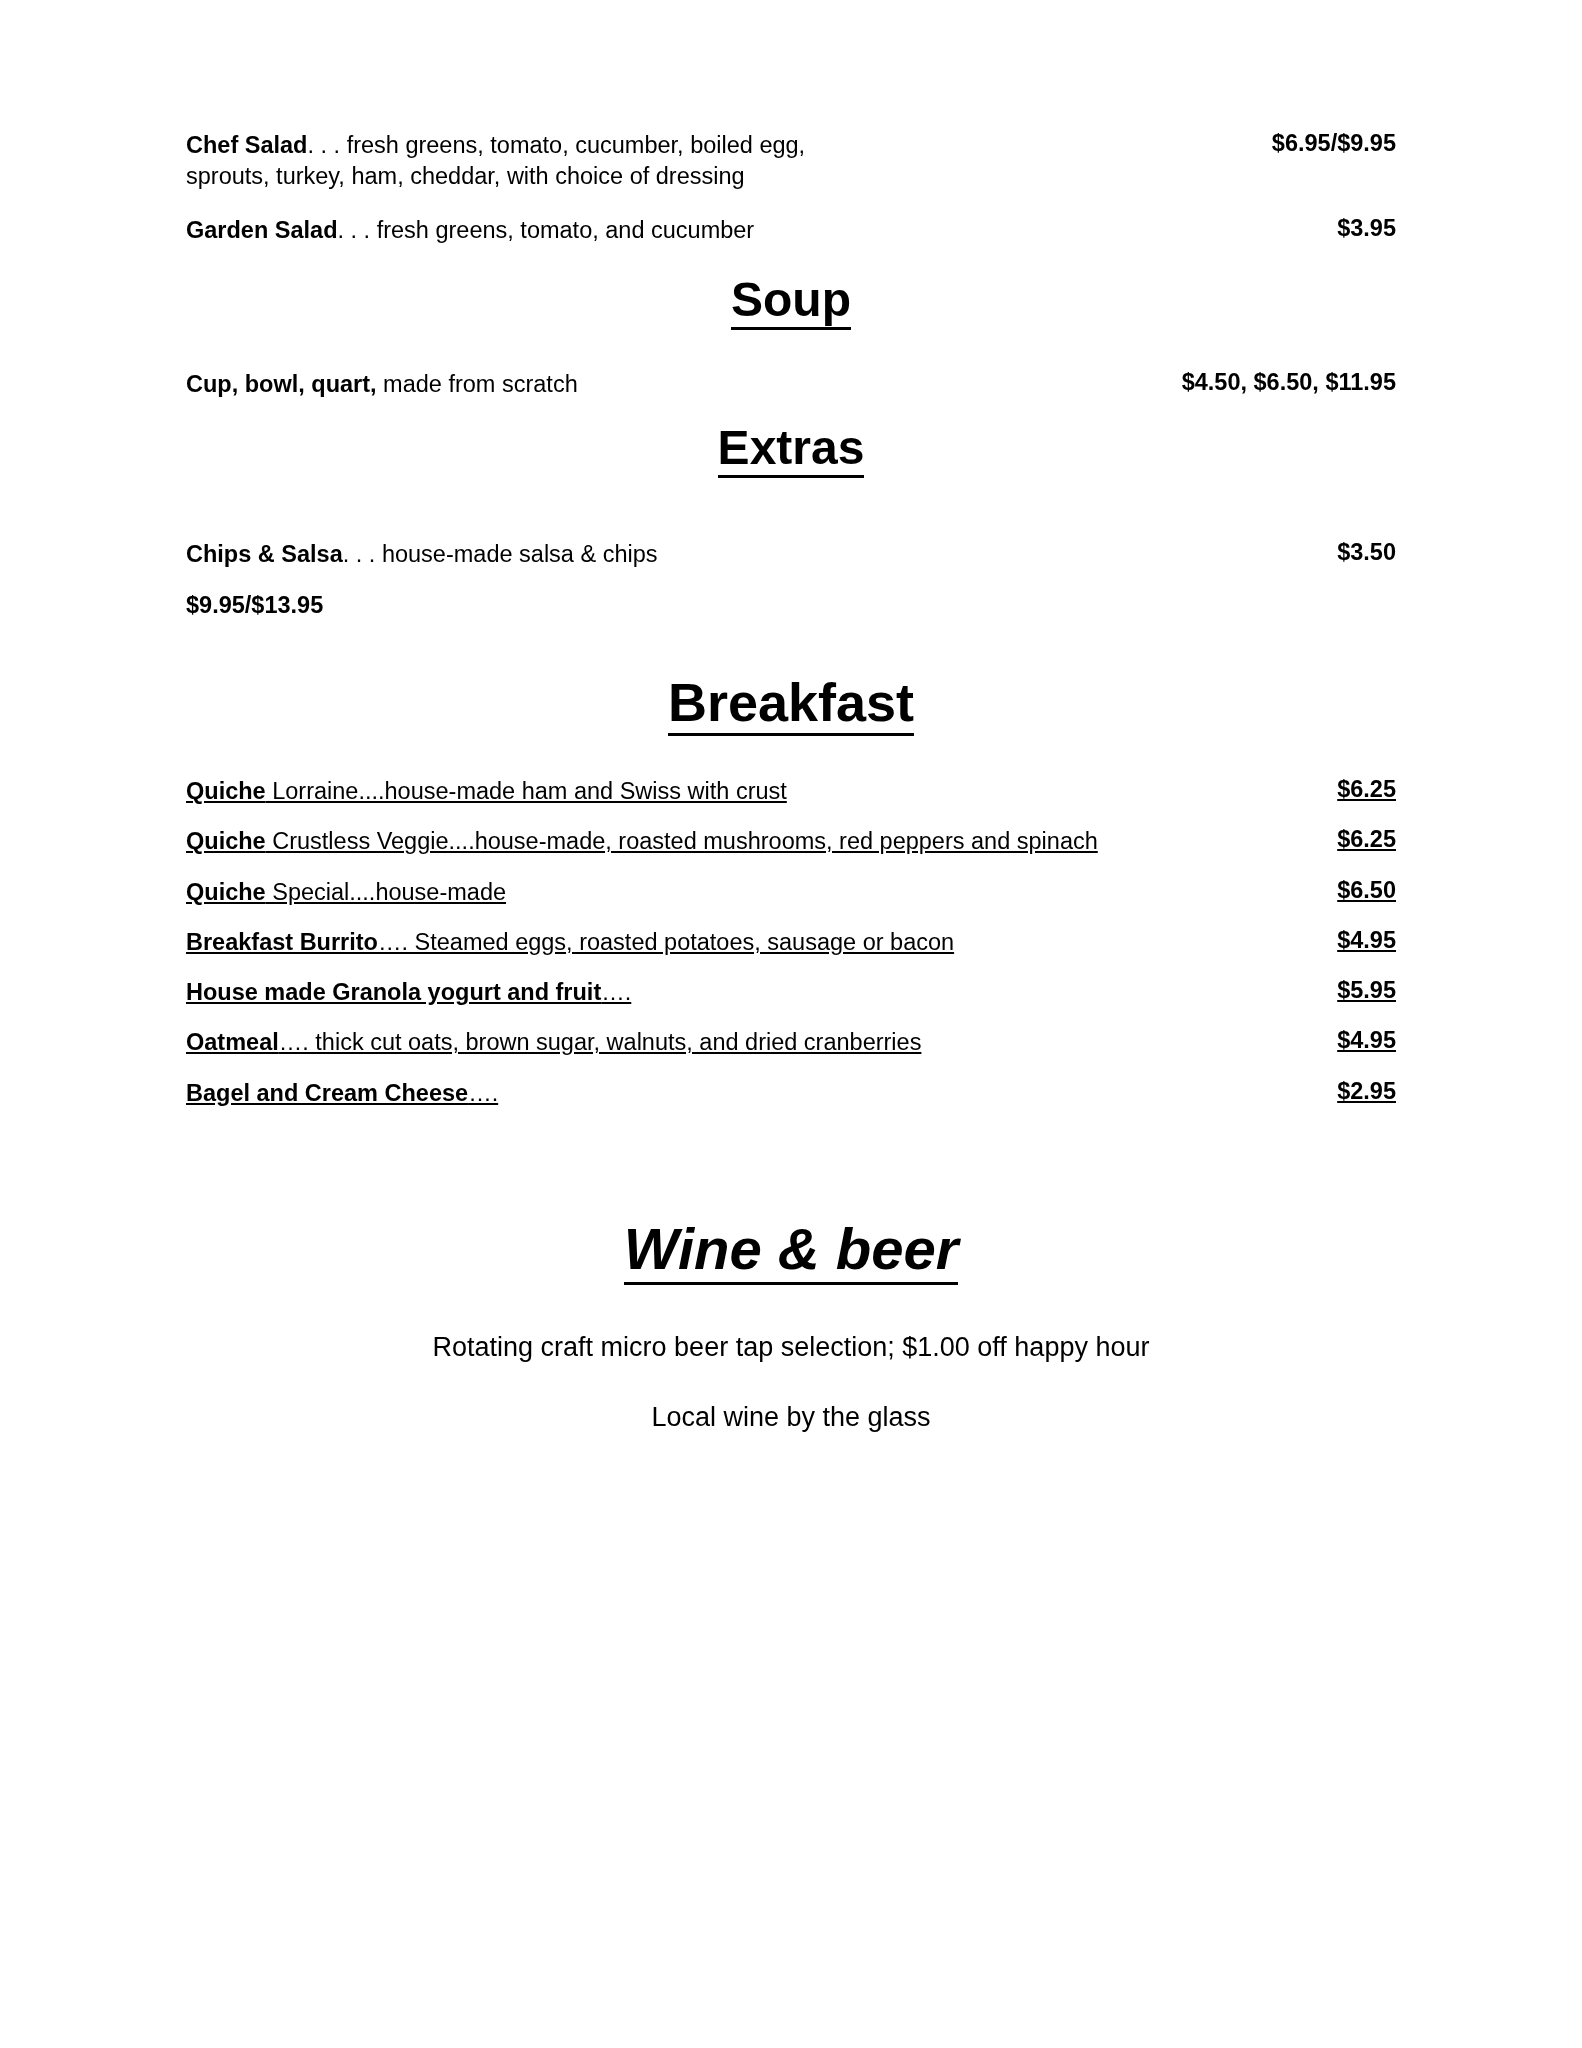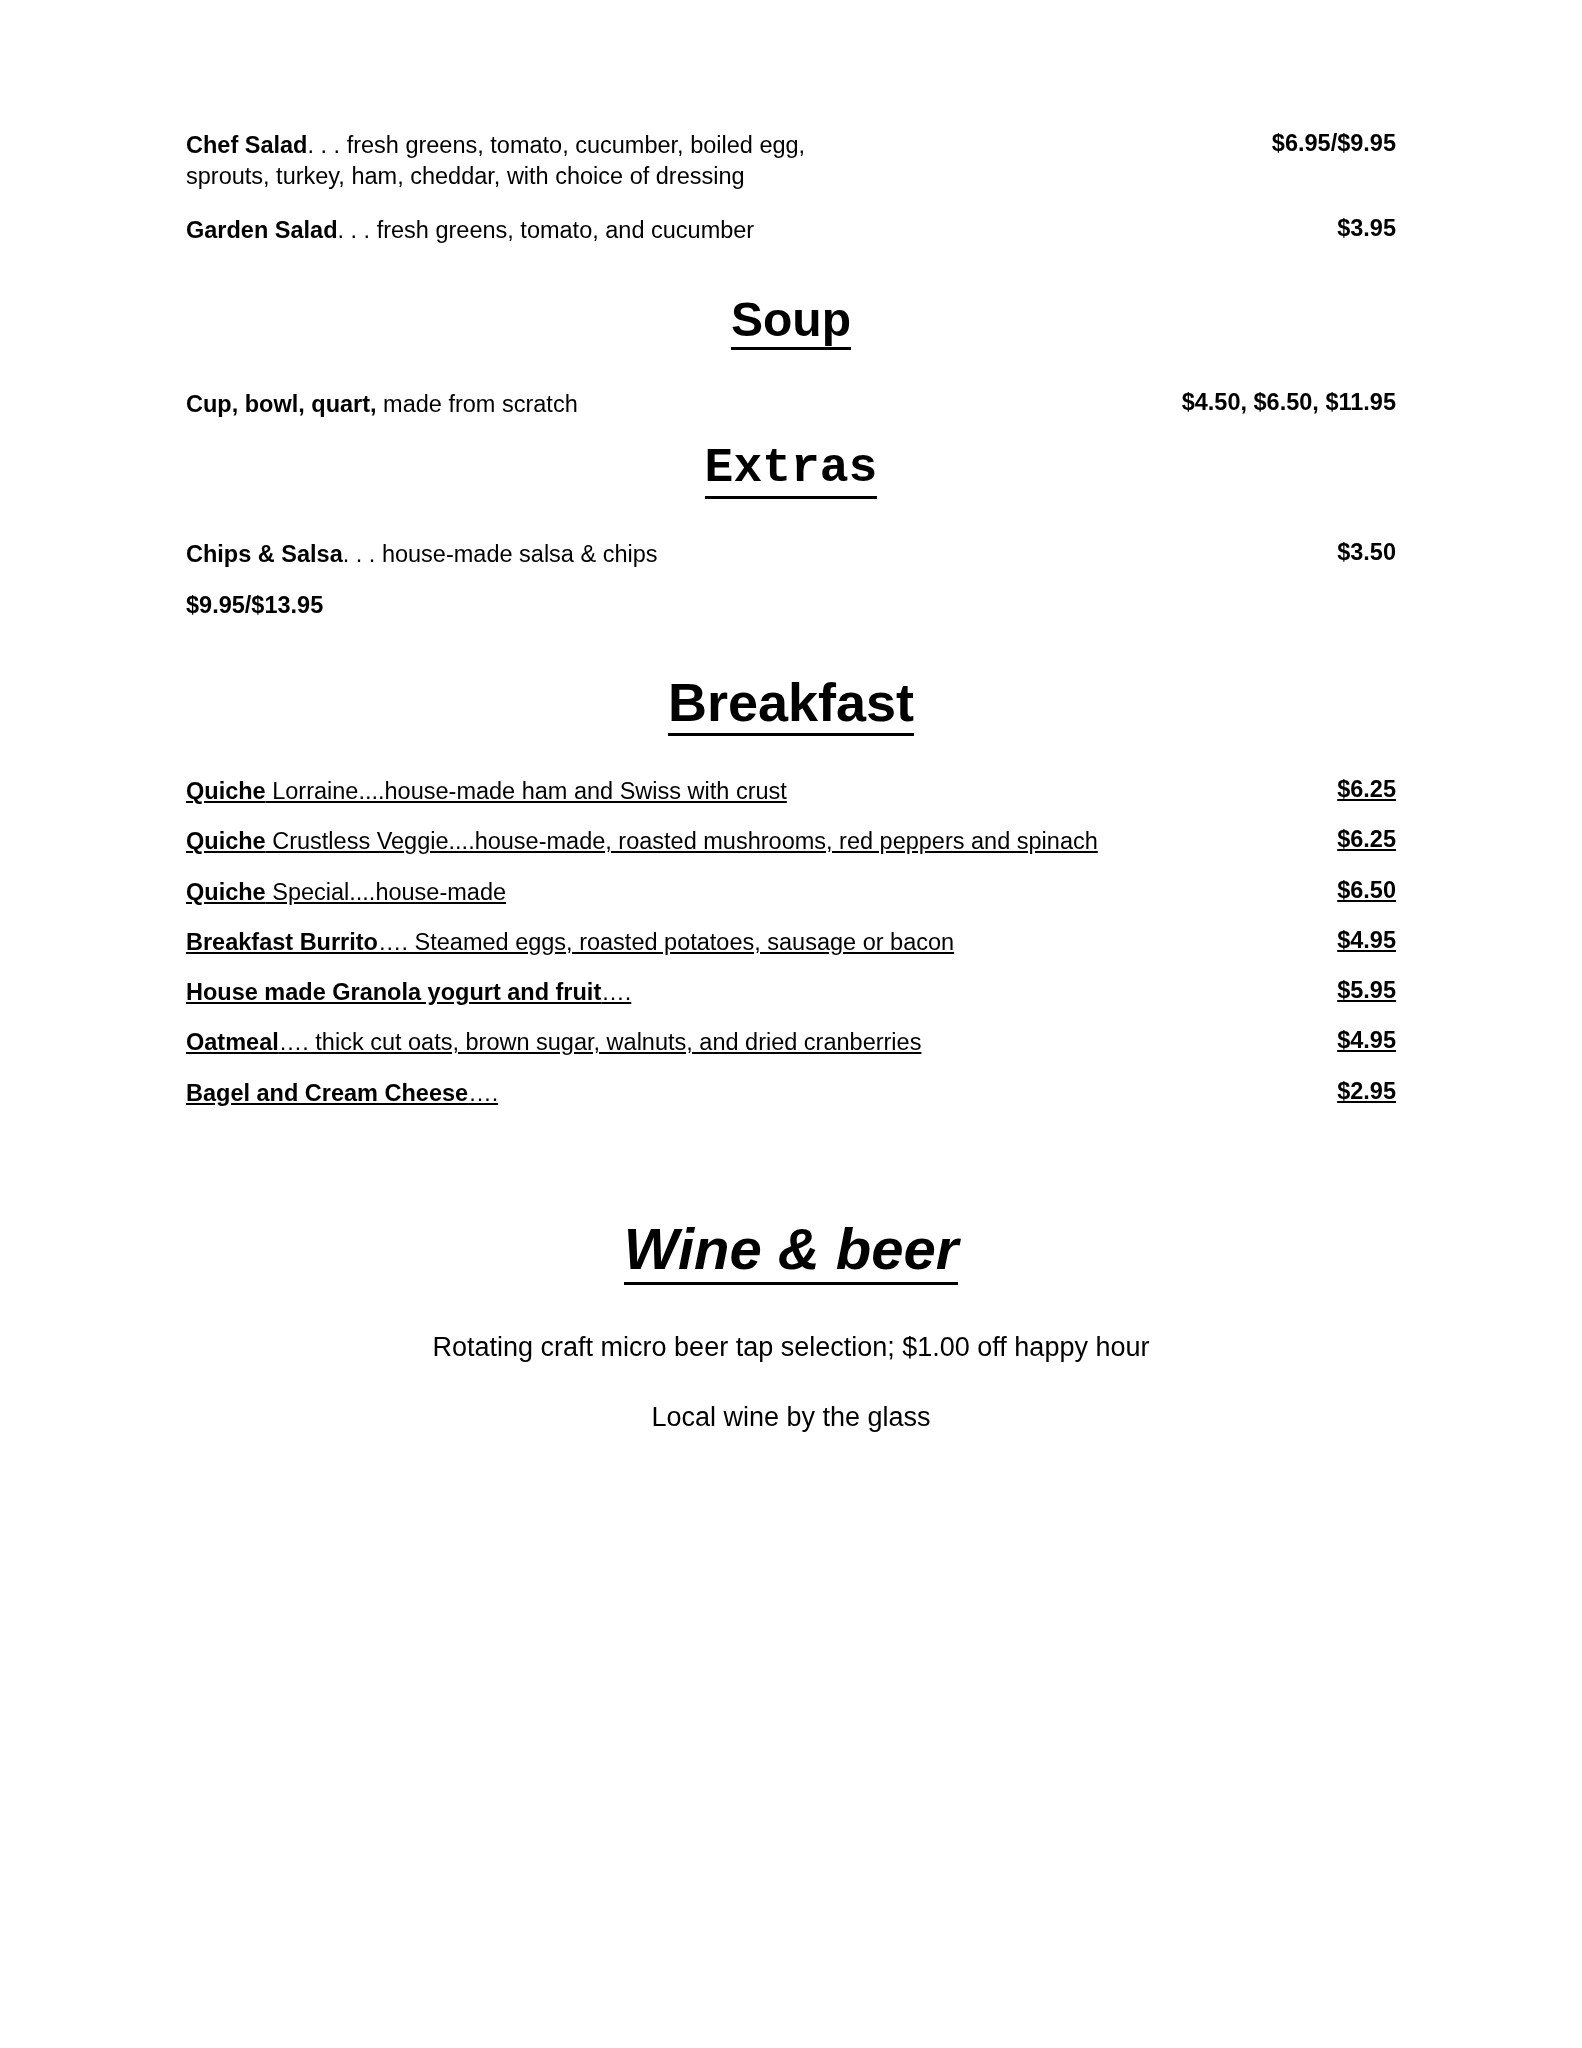--- a/index.html
+++ b/index.html
@@ -54,22 +54,22 @@
   .section-head {
     text-align: center;
     font-size: 48px;
     font-weight: bold;
     line-height: 1.1;
   }
   .section-head span {
     border-bottom: 3px solid #000;
     padding-bottom: 1px;
   }
-  .head-soup { margin: 48px 0 42px; }
-  .head-extras { margin: 22px 0 44px; font-family: Liberation Mono, monospace; }
+  .head-soup { margin: 28px 0 42px; }
+  .head-extras { margin: 22px 0 64px; }
   .head-breakfast {
     margin: 54px 0 44px;
     font-size: 54px;
   }
   .head-wine {
     margin: 108px 0 50px;
     font-size: 58px;
     font-style: italic;
   }
 

